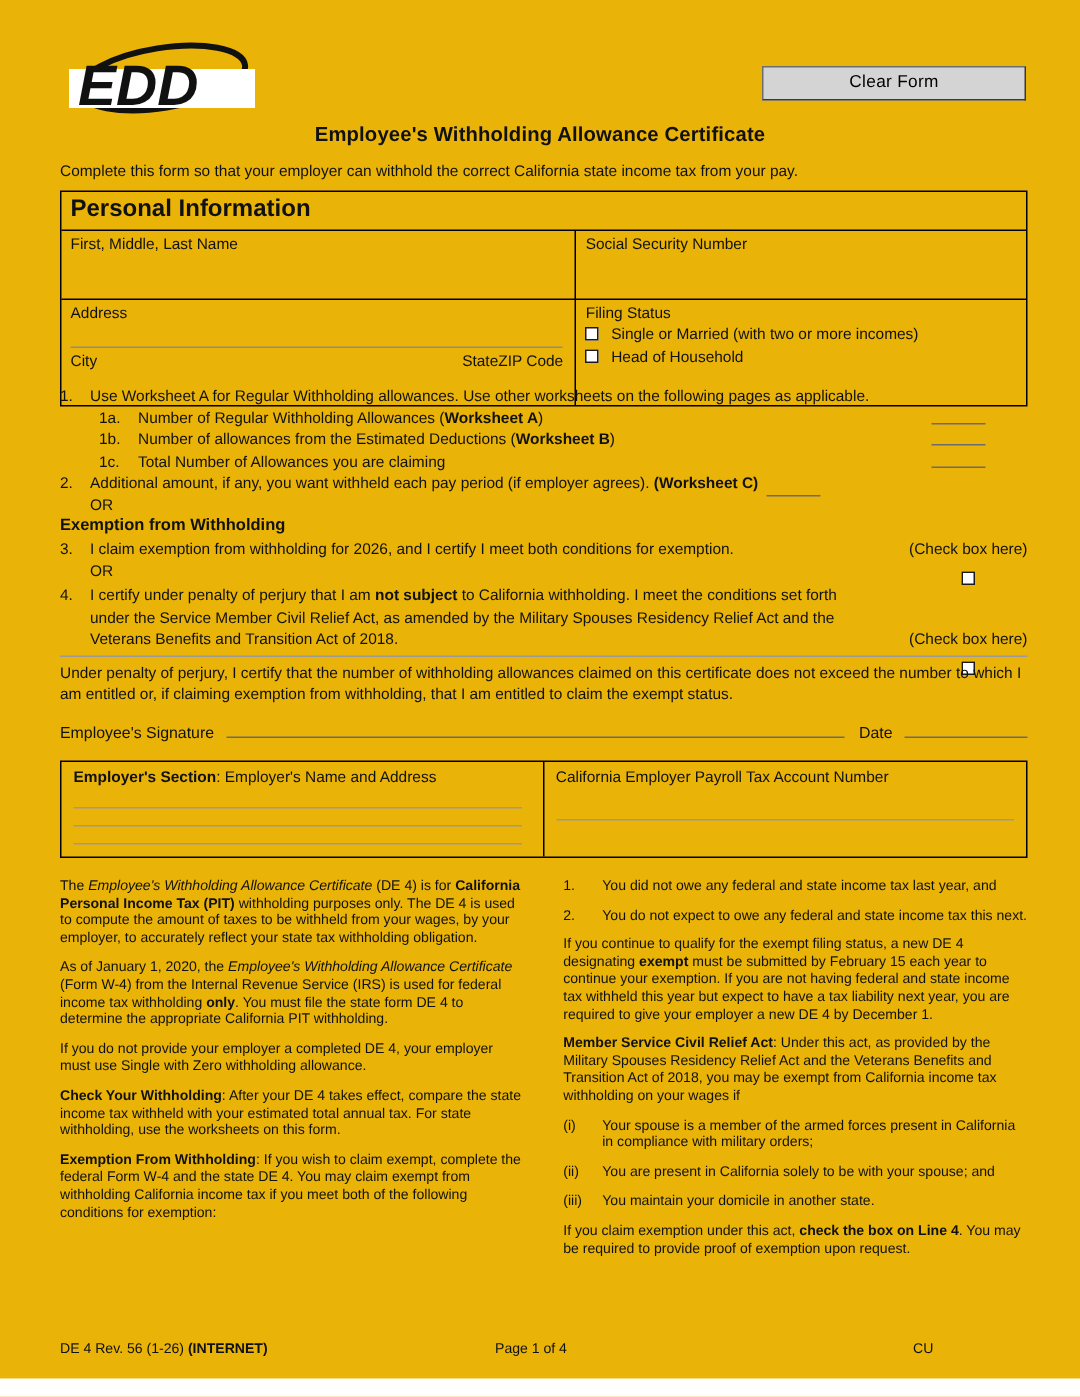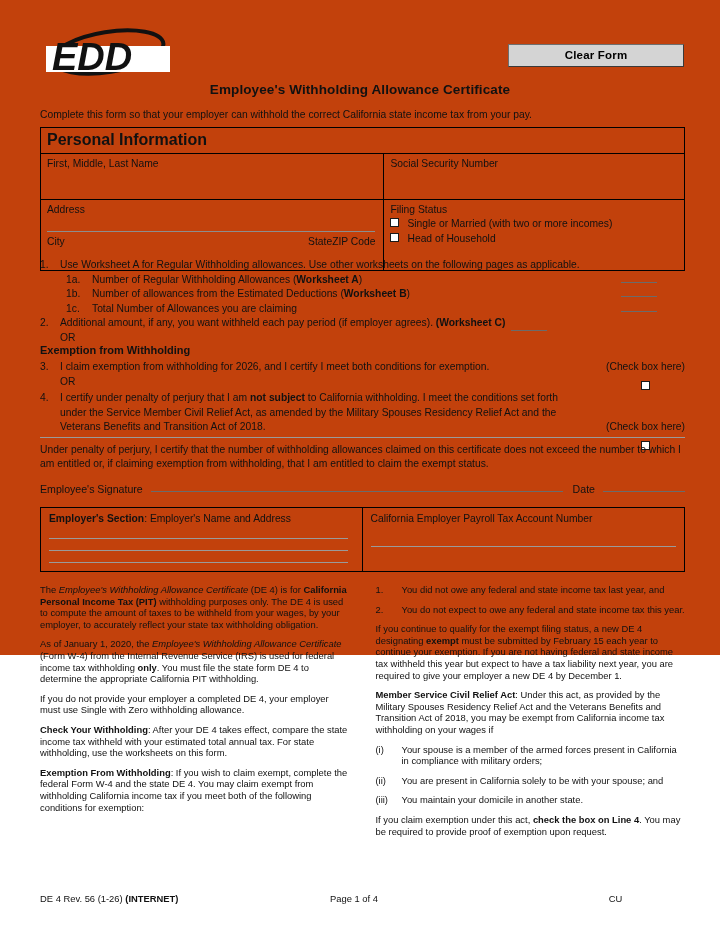--- a/index.html
+++ b/index.html
@@ -10,22 +10,22 @@
   body {
     width: 720px; height: 931px;
     font-family: "Liberation Sans", sans-serif;
     color: #111111;
     position: relative;
     overflow: hidden;
   }
   .page {
     position: absolute;
     left: 0; top: 0;
-    width: 720px; height: 655px;
-    background: #c2410c;
+    width: 720px; height: 919px;
+    background: #eab308;
     padding: 0;
   }
 
   
   .header {
     position: relative;
     height: 72px;
   }
   .logo {
     position: absolute;
@@ -34,21 +34,21 @@
   }
   .clear-form-btn {
     position: absolute;
     right: 36px; top: 44px;
     width: 176px; height: 23px;
     background: #d4d4d4;
     border: 1px solid #6e6e6e;
     border-right-color: #3a3a3a;
     border-bottom-color: #3a3a3a;
     font-size: 11.5px;
-    font-weight: bold;
+    font-weight: normal;
     color: #000;
     text-align: center;
     line-height: 21px;
     letter-spacing: .2px;
     cursor: pointer;
   }
   .form-title {
     position: absolute;
     left: 0; right: 0; top: 82px;
     text-align: center;
@@ -369,21 +369,21 @@
         <p><b>Exemption From Withholding</b><span>: If you wish to claim exempt, complete the federal Form W-4 and the state DE 4. You may claim exempt from withholding California income tax if you meet both of the following conditions for exemption:</span></p>
       </div>
 
       <div class="col">
         <div class="numitem">
           <span class="n">1.</span>
           <span class="t">You did not owe any federal and state income tax last year, and</span>
         </div>
         <div class="numitem">
           <span class="n">2.</span>
-          <span class="t">You do not expect to owe any federal and state income tax this year.</span>
+          <span class="t">You do not expect to owe any federal and state income tax this next.</span>
         </div>
 
         <p><span>If you continue to qualify for the exempt filing status, a new DE 4 designating </span><b>exempt</b><span> must be submitted by February 15 each year to continue your exemption. If you are not having federal and state income tax withheld this year but expect to have a tax liability next year, you are required to give your employer a new DE 4 by December 1.</span></p>
 
         <p><b>Member Service Civil Relief Act</b><span>: Under this act, as provided by the Military Spouses Residency Relief Act and the Veterans Benefits and Transition Act of 2018, you may be exempt from California income tax withholding on your wages if</span></p>
 
         <div class="numitem">
           <span class="n">(i)</span>
           <span class="t">Your spouse is a member of the armed forces present in California in compliance with military orders;</span>
         </div>

